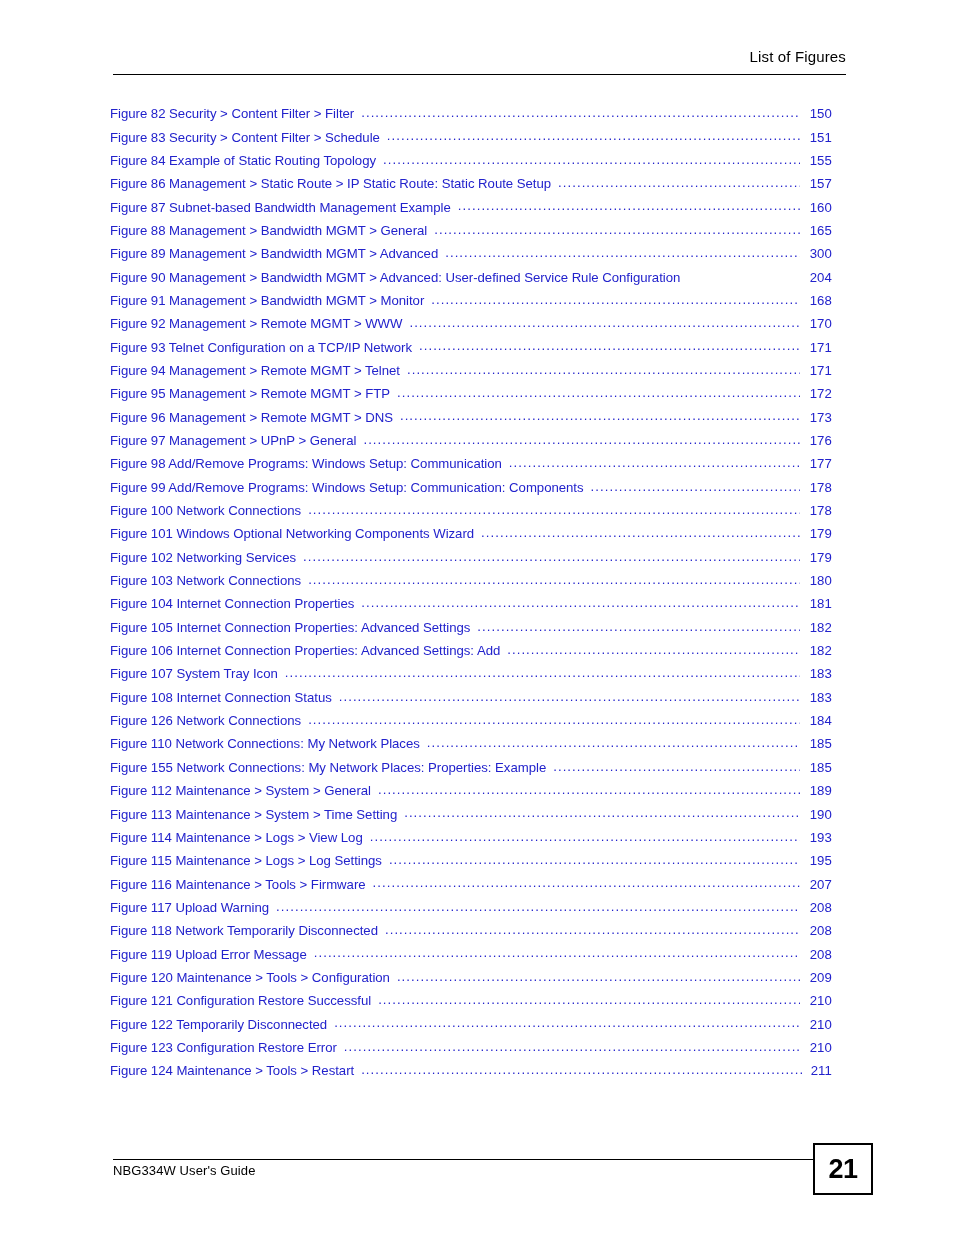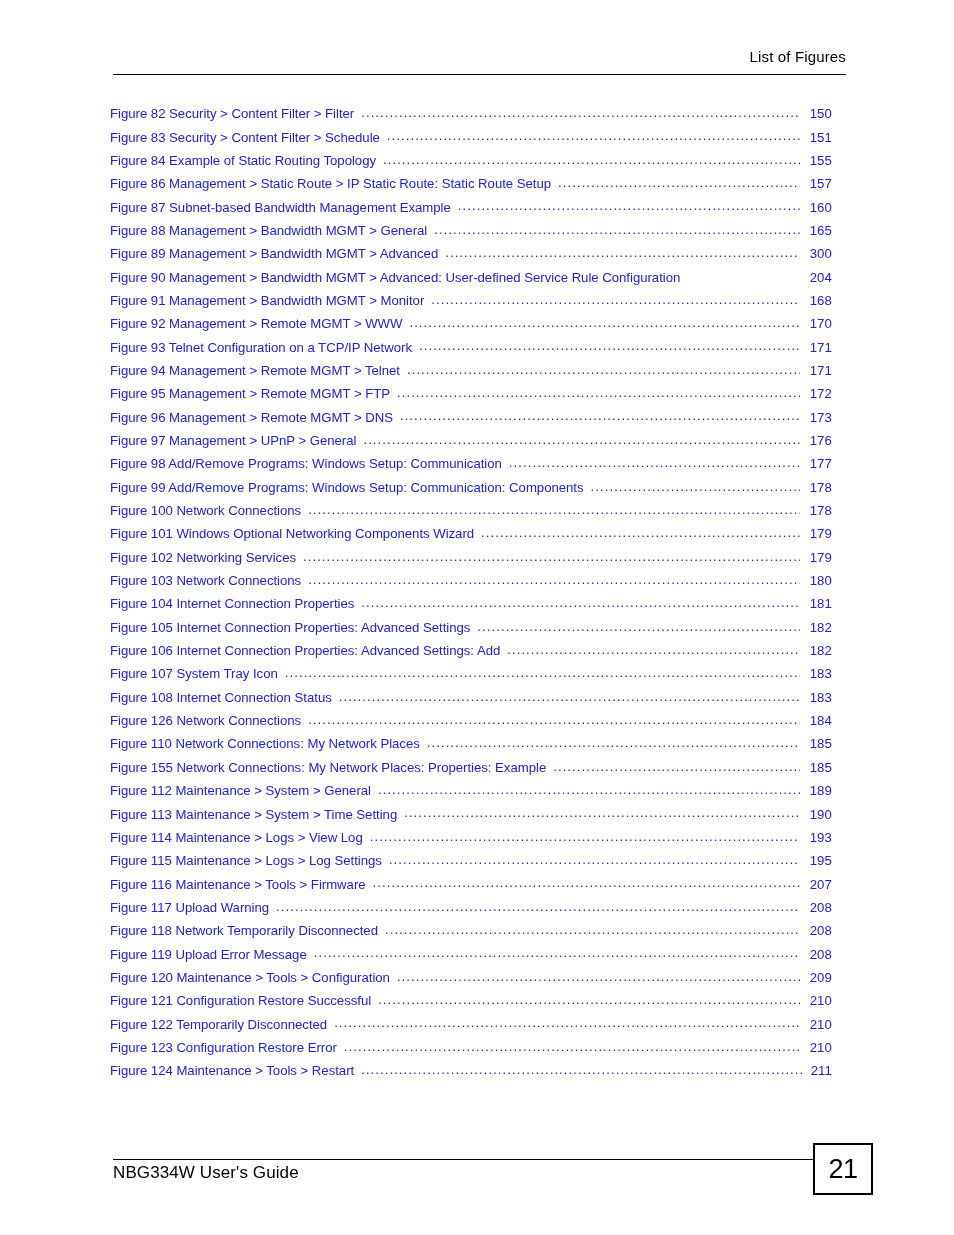--- a/index.html
+++ b/index.html
@@ -114,21 +114,21 @@
     left: 113px;
     top: 1159px;
     width: 702px;
     height: 0;
     border-top: 1.6px solid #000000;
   }
   .footer-text {
     position: absolute;
     left: 113px;
     top: 1163px;
-    font-size: 17px;
+    font-size: 13px;
     color: #000000;
     letter-spacing: 0.1px;
     white-space: nowrap;
   }
   .page-box {
     position: absolute;
     left: 813px;
     top: 1143px;
     width: 60px;
     height: 52px;
@@ -139,21 +139,21 @@
   .page-box-num {
     position: absolute;
     left: 0;
     right: 0;
     top: 0;
     bottom: 0;
     display: flex;
     align-items: center;
     justify-content: center;
     font-size: 27px;
-    font-weight: normal;
+    font-weight: bold;
     color: #000000;
     letter-spacing: -0.5px;
   }
 </style>
 </head>
 <body>
 
 <div class="page">
 
   <div class="header">

